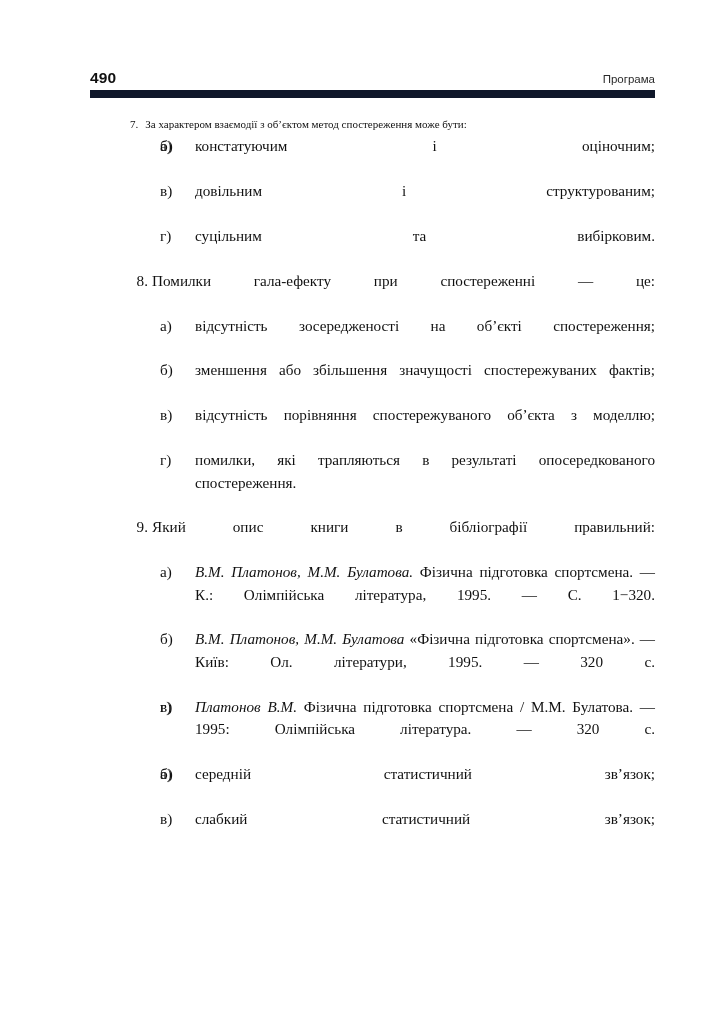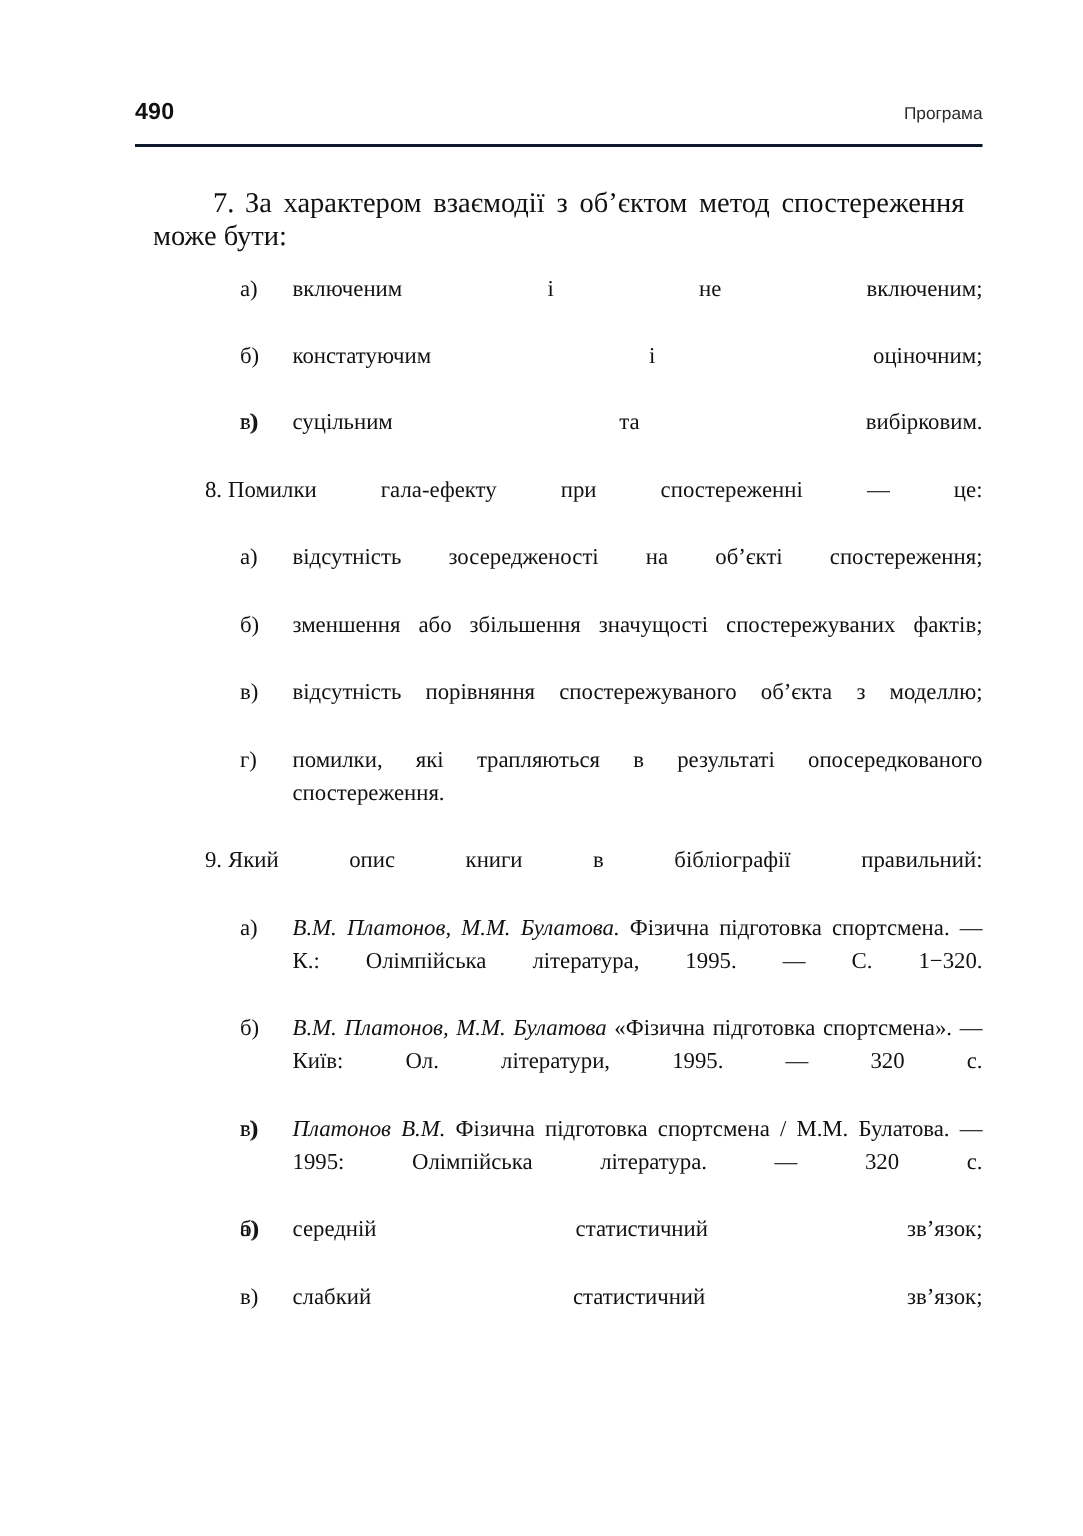--- a/index.html
+++ b/index.html
@@ -27,23 +27,23 @@
   }
 
   
   .running-head {
     position: absolute;
     left: 90px;
     top: 66px;
     width: 565px;
     height: 32px;
     display: flex;
-    align-items: flex-start;
+    align-items: center;
     justify-content: space-between;
-    border-bottom: 2px solid #0f172a;
+    border-bottom: 8px solid #0f172a;
     box-sizing: border-box;
   }
   .folio {
     font-family: "Liberation Sans", "DejaVu Sans", sans-serif;
     font-weight: bold;
     font-size: 15.5px;
     line-height: 18px;
     letter-spacing: 0.1px;
     color: #111111;
   }
@@ -81,24 +81,24 @@
     width: 58px;             
     text-align: right;
     font-size: 15.2px;
     line-height: 22.4px;
   }
   
   .q-flow {
     position: relative;
     padding-left: 0;
     text-indent: 40px;
-    font-size: 19px;
+    font-size: 11px;
     line-height: 22.4px;
     text-align: justify;
-    margin: 12px;
+    margin: 0;
   }
   .q-flow .num-inline {
     margin-right: 7px;
   }
 
   
   .opts {
     list-style: none;
     margin: 0;
     padding: 0;
@@ -146,28 +146,28 @@
   </div>
 
   <div class="column">
 
     <p class="q-flow">
       <span class="num-inline">7.</span><span>За характером взаємодії з об’єктом метод спостереження може бути:</span>
     </p>
     <ul class="opts">
       <li class="opt">
         <span class="letter">а)</span>
-        <span class="txt">включеним і не включеним;</span>
       </li>
       <li class="opt">
         <span class="letter">б)</span>
         <span class="txt">констатуючим і оціночним;</span>
       </li>
       <li class="opt">
         <span class="letter">в)</span>
+        <span class="txt">довільним і структурованим;</span>
       </li>
       <li class="opt">
         <span class="letter">г)</span>
         <span class="txt">суцільним та вибірковим.</span>
       </li>
     </ul>
 
     <p class="q">
       <span class="num">8.</span>
       <span class="txt">Помилки гала-ефекту при спостереженні — це:</span>

